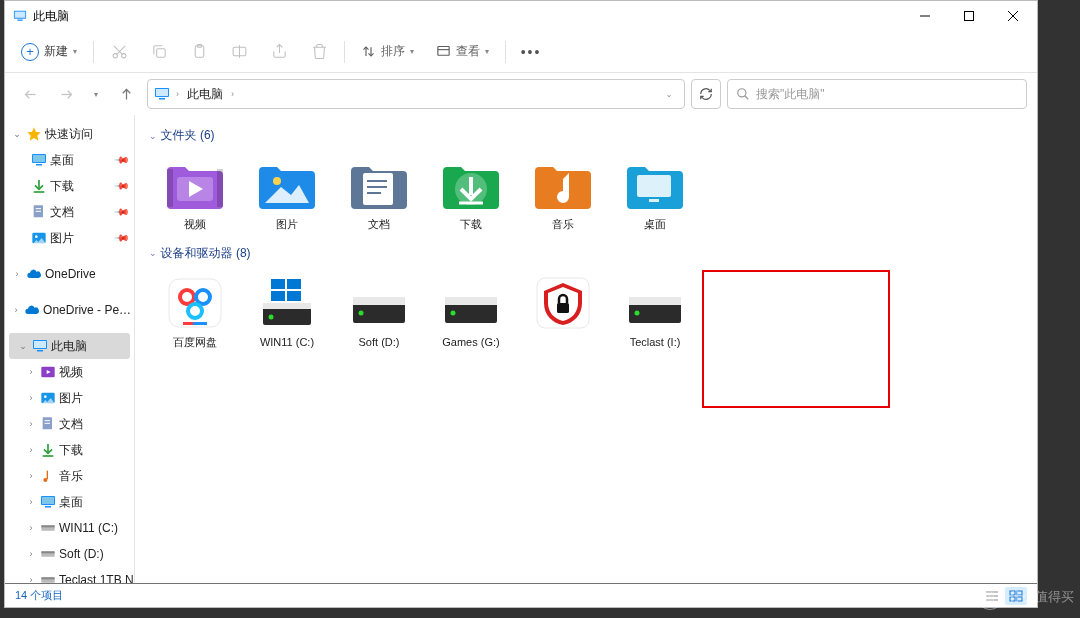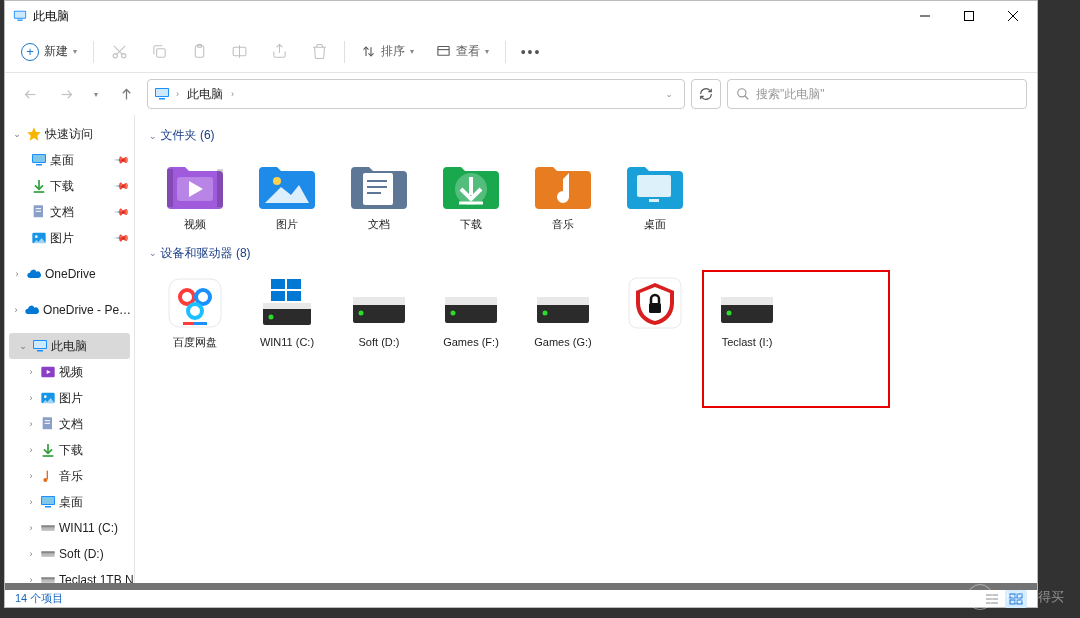--- a/index.html
+++ b/index.html
@@ -50,26 +50,26 @@
 .group-header { font-size: 12px; color: #1b3e86; display: flex; align-items: center; gap: 4px; margin: 4px 0 8px 0; }
 .group-header .gexp { font-size: 9px; color: #6a7fa8; }
 .items { display: flex; flex-wrap: wrap; gap: 0; }
 .item { width: 92px; display: flex; flex-direction: column; align-items: center; padding: 6px 2px; border: 1px solid transparent; border-radius: 2px; }
 .item.selected { border: 1px solid #7db7e8; background: #e5f3ff; }
 .item .iicon { width: 64px; height: 52px; display: flex; align-items: center; justify-content: center; }
 .item .ilabel { font-size: 11px; color: #222; text-align: center; margin-top: 6px; line-height: 1.35; word-break: break-word; }
 
 .highlight-box { position: absolute; border: 2px solid #e60000; pointer-events: none; }
 
-.statusbar { height: 24px; border-top: 7px solid #737373; display: flex; align-items: center; padding: 0 10px; font-size: 11px; color: #1565c0; }
+.statusbar { height: 24px; border-top: 1px solid #737373; display: flex; align-items: center; padding: 0 10px; font-size: 11px; color: #1565c0; }
 .statusbar .sspacer { flex: 1; }
 .viewbtn { width: 22px; height: 18px; display: flex; align-items: center; justify-content: center; color: #888; margin-left: 2px; }
 .viewbtn.active { background: #d6ecff; color: #1976d2; border-radius: 2px; }
 
-.watermark { position: absolute; right: 16px; bottom: 8px; color: rgba(255,255,255,0.45); font-size: 13px; display: flex; align-items: center; gap: 6px; pointer-events: none; }
+.watermark { position: absolute; right: 6px; bottom: 8px; color: rgba(255,255,255,0.45); font-size: 13px; display: flex; align-items: center; gap: 6px; pointer-events: none; }
 .watermark .wcirc { width: 26px; height: 26px; border: 1.5px solid rgba(255,255,255,0.45); border-radius: 50%; display: flex; align-items: center; justify-content: center; font-size: 12px; }
 </style>
 </head>
 <body>
 
 <div class="window">
 
   <div class="titlebar">
     <svg class="ticon" viewBox="0 0 16 16">
         <rect x="1" y="2" width="14" height="9" rx="1" fill="#1a90ff"></rect>
@@ -489,30 +489,20 @@
             <div class="ilabel">Soft (D:)</div>
           </div>
           <div class="item">
             <div class="iicon">
               <svg width="60" height="56" viewBox="0 0 60 56">
                 <rect x="4" y="22" width="52" height="26" rx="2" fill="#2b2b2b"></rect>
                 <rect x="4" y="22" width="52" height="8" fill="#e8e8e8"></rect>
                 <circle cx="12" cy="38" r="2.5" fill="#2bdc2b"></circle>
               </svg>
             </div>
-            <div class="ilabel">Games (F:)</div>
-          </div>
-          <div class="item">
-            <div class="iicon">
-              <svg width="60" height="56" viewBox="0 0 60 56">
-                <rect x="4" y="22" width="52" height="26" rx="2" fill="#2b2b2b"></rect>
-                <rect x="4" y="22" width="52" height="8" fill="#e8e8e8"></rect>
-                <circle cx="12" cy="38" r="2.5" fill="#2bdc2b"></circle>
-              </svg>
-            </div>
             <div class="ilabel">Games (G:)</div>
           </div>
           <div class="item">
             <div class="iicon">
               <svg width="58" height="56" viewBox="0 0 58 56">
                 <rect x="3" y="3" width="52" height="50" rx="8" fill="#fff" stroke="#e8e8e8"></rect>
                 <path d="M29 8 L48 16 V28 C48 40 40 48 29 50 C18 48 10 40 10 28 V16 Z" fill="#d81e1e"></path>
                 <path d="M29 12 L44 18 V28 C44 37 38 44 29 46 C20 44 14 37 14 28 V18 Z" fill="#fff"></path>
                 <rect x="23" y="28" width="12" height="10" rx="1.5" fill="#111"></rect>
                 <path d="M25 28 V24 a4 4 0 0 1 8 0 V28" fill="none" stroke="#111" stroke-width="2.5"></path>

